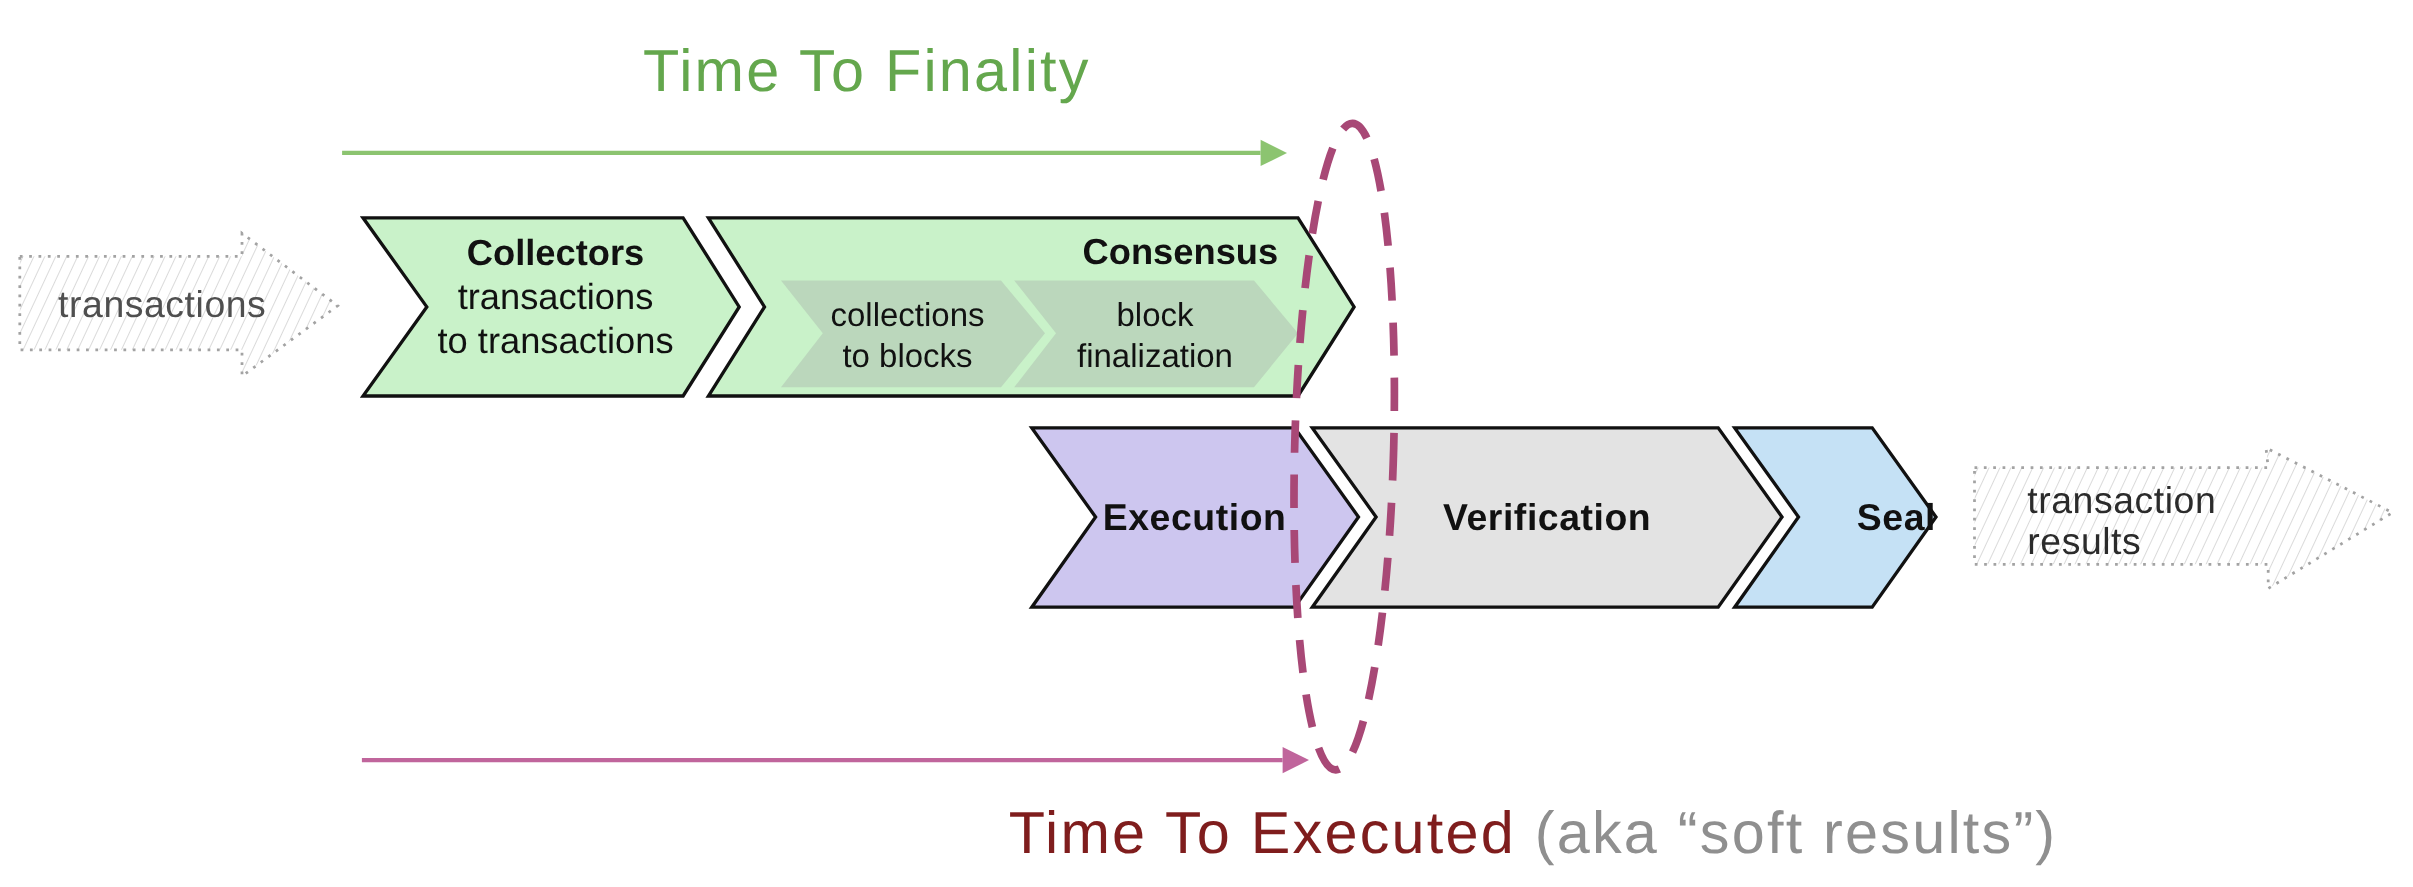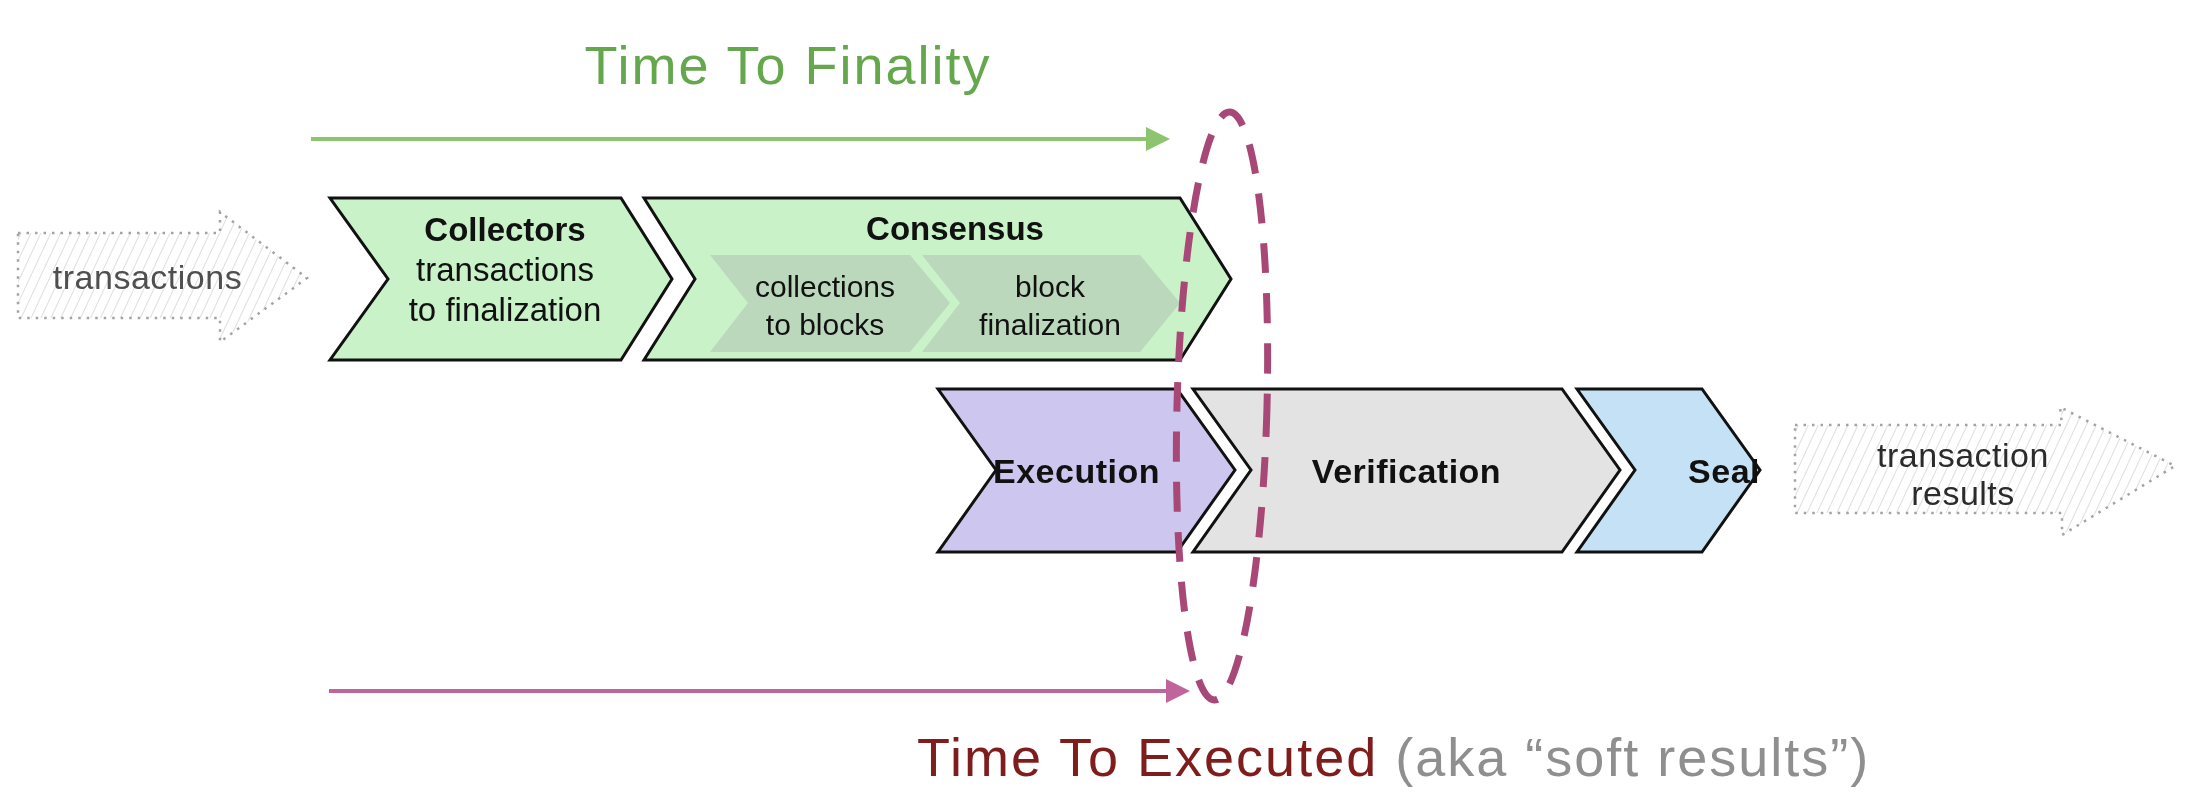--- a/index.html
+++ b/index.html
@@ -8,21 +8,21 @@
     font-family:"Liberation Sans", sans-serif;
   }
   #diagram-svg{position:absolute;left:0;top:0;width:2194px;height:806px;}
   .label{position:absolute;color:#111;}
   .center{display:flex;flex-direction:column;align-items:center;justify-content:flex-start;text-align:center;}
   .title{font-size:54px;letter-spacing:2px;white-space:nowrap;}
   .stage-head{font-weight:bold;font-size:33px;}
   .stage-line{font-size:33px;}
   .inner-line{font-size:30px;line-height:38px;}
   .row-label{font-weight:bold;font-size:34px;letter-spacing:0.5px;}
-  .hand-text{font-size:34px;letter-spacing:0.5px;text-align:center;}
+  .hand-text{font-size:34px;letter-spacing:0.5px;}
   .lh40{line-height:40px;}
   .nowrap{white-space:nowrap;}
 </style>
 </head>
 <body>
 
 <div id="stage">
 
   <svg id="diagram-svg" viewBox="0 0 2194 806">
     <defs>
@@ -55,35 +55,35 @@
     <ellipse cx="1222" cy="406" rx="45" ry="294" fill="none" stroke-width="7" stroke-dasharray="30 20" transform="rotate(1.5 1222 406)" stroke="#a84876"></ellipse>
   </svg>
 
   <div class="label title" style="left:528px;top:34px;width:520px;text-align:center;color:#64a74d;">Time To Finality</div>
 
   <div class="label hand-text" style="left:30px;top:258px;width:235px;text-align:center;color:#4f4f4f;">transactions</div>
 
   <div class="label center lh40" style="left:380px;top:210px;width:250px;">
     <span class="stage-head">Collectors</span>
     <span class="stage-line">transactions</span>
-    <span class="stage-line">to finalization</span>
+    <span class="stage-line">to transactions</span>
   </div>
 
-  <div class="label stage-head" style="left:795px;top:210px;width:320px;text-align:center;">Consensus</div>
+  <div class="label stage-head" style="left:842px;top:210px;width:320px;text-align:right;">Consensus</div>
 
   <div class="label center" style="left:730px;top:268px;width:190px;">
     <span class="inner-line">collections</span>
     <span class="inner-line">to blocks</span>
   </div>
   <div class="label center" style="left:950px;top:268px;width:200px;">
     <span class="inner-line">block</span>
     <span class="inner-line">finalization</span>
   </div>
 
-  <div class="label row-label" style="left:940px;top:452px;width:220px;text-align:right;">Execution</div>
+  <div class="label row-label" style="left:976px;top:452px;width:220px;text-align:center;">Execution</div>
   <div class="label row-label" style="left:1251px;top:452px;width:311px;text-align:center;">Verification</div>
   <div class="label row-label" style="left:1600px;top:452px;width:160px;text-align:right;">Seal</div>
 
   <div class="label" style="left:1843px;top:436px;width:240px;">
     <div class="hand-text" style="line-height:38px;color:#2b2b2b;">transaction</div>
     <div class="hand-text" style="line-height:38px;color:#2b2b2b;">results</div>
   </div>
 
   <div class="label title nowrap" style="left:917px;top:726px;">
     <span style="color:#7f1d1d;">Time To Executed</span>

